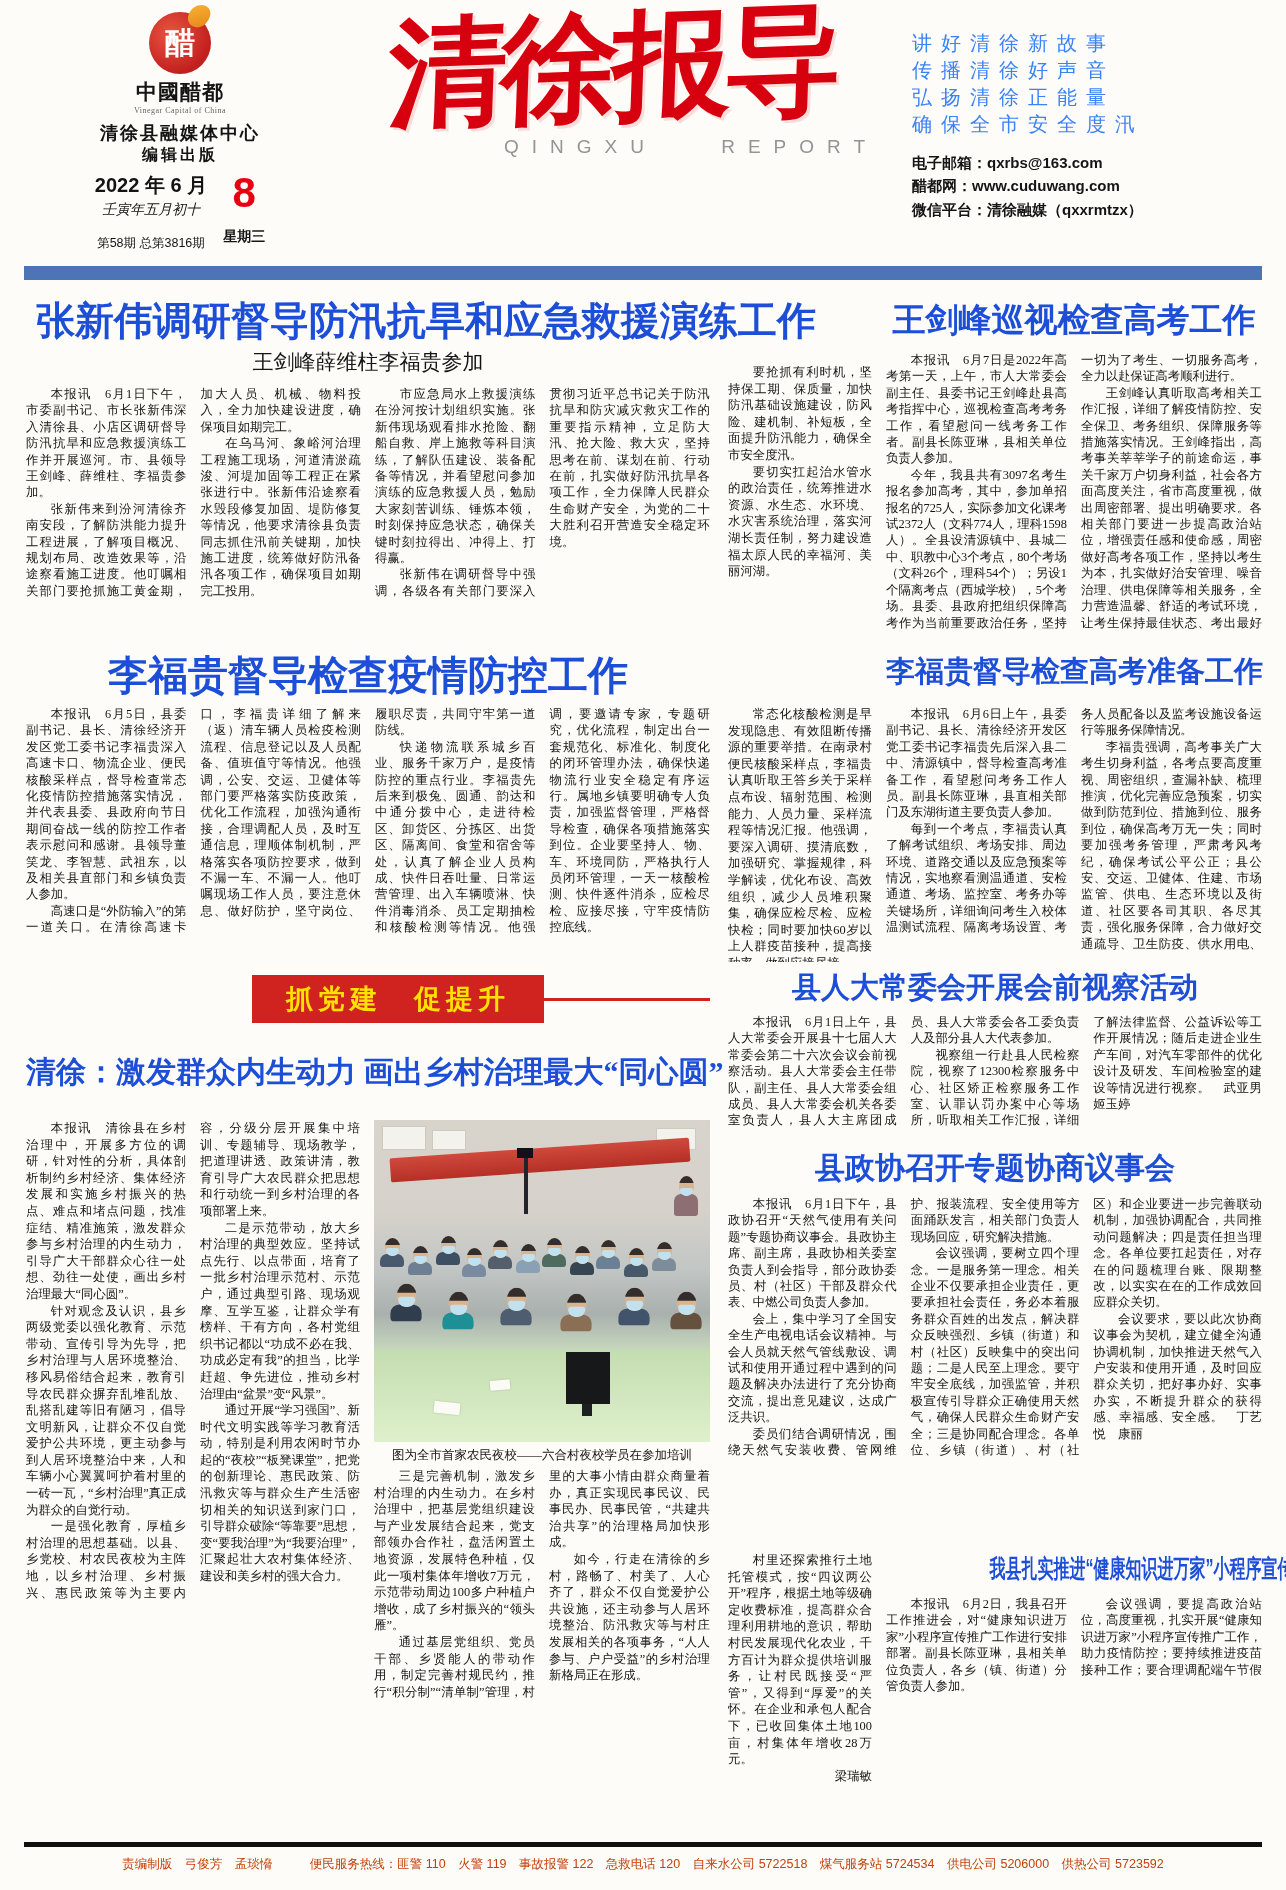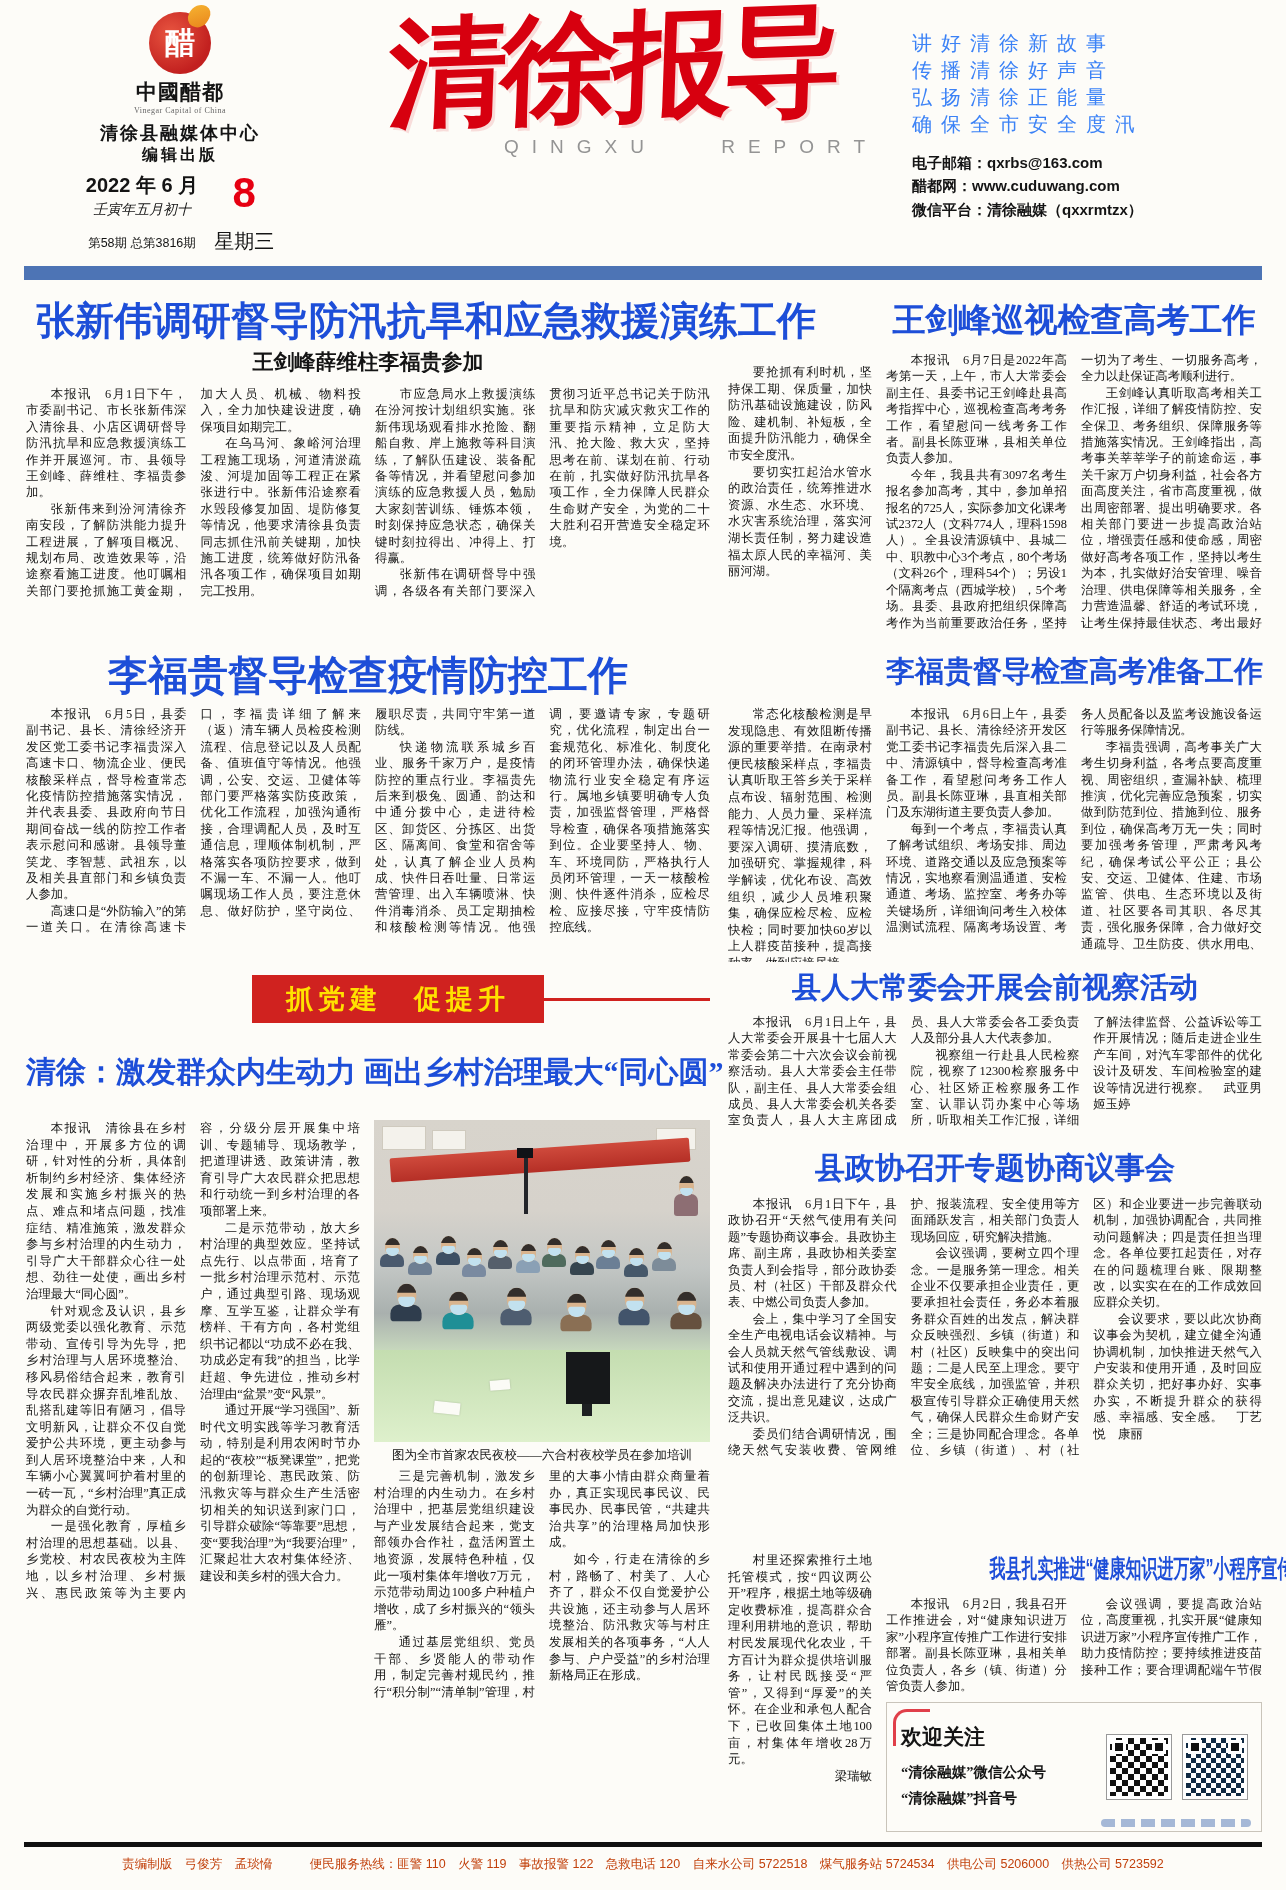--- a/index.html
+++ b/index.html
@@ -19,40 +19,40 @@
           background:linear-gradient(135deg,#f7b733,#e8821a); }
   .brand { font-size:21px; font-weight:900; margin-top:4px; letter-spacing:1px; }
   .brand-en { font-size:8px; color:#666; letter-spacing:.5px; }
   .pub1 { font-family:"Liberation Sans",sans-serif; font-size:18px; font-weight:800; letter-spacing:2px; margin-top:6px; }
   .pub2 { font-family:"Liberation Sans",sans-serif; font-size:16px; font-weight:800; letter-spacing:3px; }
   .m-left-row { display:flex; justify-content:center; align-items:flex-start; gap:16px; margin-top:6px; }
   .m-date { font-family:"Liberation Sans",sans-serif; font-size:20px; font-weight:800; }
   .m-lunar { font-size:14px; font-style:italic; margin-top:2px; }
   .m-issue { font-family:"Liberation Sans",sans-serif; font-size:12.5px; margin-top:16px; white-space:nowrap; }
   .m-pagenum { color:#e60012; font-family:"Liberation Sans",sans-serif; font-size:42px; font-weight:900; line-height:1; }
-  .m-weekday { font-family:"Liberation Sans",sans-serif; font-size:20px; font-weight:400; margin-top:14px; }
+  .m-weekday { font-family:"Liberation Sans",sans-serif; font-size:14px; font-weight:700; margin-top:14px; }
 
   .m-center { position:absolute; left:348px; top:2px; width:530px; text-align:center; }
   .paper-title { font-size:118px; line-height:1.12; font-weight:900; color:#d7000f;
                  letter-spacing:-6px; white-space:nowrap; transform:rotate(-2deg) skewX(-4deg);
                  text-shadow:3px 3px 0 rgba(215,0,15,.12); }
   .paper-title-en { font-family:"Liberation Sans",sans-serif; font-size:19px; color:#949494;
                  letter-spacing:13px; word-spacing:46px; margin-top:2px;text-align:right; }
 
   .m-right { position:absolute; right:26px; top:30px; width:348px; }
   .slogans { color:#3b82f6; font-size:20px; font-weight:400; letter-spacing:9px; line-height:1.35; white-space:nowrap; }
   .contacts { margin-top:13px; font-family:"Liberation Sans",sans-serif; font-size:15px; font-weight:700; line-height:1.55; }
 
   .bluebar { position:absolute; left:24px; top:266px; width:1238px; height:14px; background:#4d74b5; }
 
   
   .hl { position:absolute; font-family:"Liberation Sans",sans-serif; font-weight:900;
         text-align:center; white-space:nowrap; color:#1d4ed8; }
   .hl-serif { font-family:"Liberation Serif",serif; }
-  .subhead { position:absolute; text-align:center; font-weight:700; font-size:21px; width:684px; }
+  .subhead { position:absolute; text-align:center; font-weight:400; font-size:21px; width:684px; }
   .cols { position:absolute; font-size:12.4px; line-height:16.4px; text-align:justify;
           overflow:hidden; column-gap:14px; }
   .cols p { text-indent:2em; margin:0; }
   .cols p.byl, .strip p.byl { text-align:right; text-indent:0; }
   .col4 { column-count:4; }
   .col3 { column-count:3; }
   .col2 { column-count:2; }
   .strip { position:absolute; width:144px; font-size:12.4px; line-height:16.6px;
            text-align:justify; overflow:hidden; }
   .strip p { text-indent:2em; margin:0; }
@@ -333,27 +333,17 @@
       <p>村里还探索推行土地托管模式，按“四议两公开”程序，根据土地等级确定收费标准，提高群众合理利用耕地的意识，帮助村民发展现代化农业，千方百计为群众提供培训服务，让村民既接受“严管”，又得到“厚爱”的关怀。在企业和承包人配合下，已收回集体土地100亩，村集体年增收28万元。</p>
       <p class="byl">梁瑞敏</p>
     </div>
 
   <div class="hl" style="left:886px; top:1552px; width:376px; font-size:25px;"><span class="condensed">我县扎实推进“健康知识进万家”小程序宣传推广工作</span></div>
   <div class="cols col2" style="left:886px; top:1596px; width:376px; height:100px;">
       <p>本报讯　6月2日，我县召开工作推进会，对“健康知识进万家”小程序宣传推广工作进行安排部署。副县长陈亚琳，县相关单位负责人，各乡（镇、街道）分管负责人参加。</p>
       <p>会议强调，要提高政治站位，高度重视，扎实开展“健康知识进万家”小程序宣传推广工作，助力疫情防控；要持续推进疫苗接种工作；要合理调配端午节假期核酸采样人员，保证各采样点正常运行。</p>
     </div>
 
-  <div class="qrbox">
-    <div class="qr-text">
-      <div class="qr-title">欢迎关注</div>
-      <div class="qr-label">“清徐融媒”微信公众号</div>
-      <div class="qr-label">“清徐融媒”抖音号</div>
-    </div>
-    <div class="qr"></div>
-    <div class="qr dy"></div>
-    <div class="qr-wave"></div>
-  </div>
 
   <div class="footline"></div>
   <div class="footer">责编制版　弓俊芳　孟琰愶　　　便民服务热线：匪警 110　火警 119　事故报警 122　急救电话 120　自来水公司 5722518　煤气服务站 5724534　供电公司 5206000　供热公司 5723592</div>
 
 </div>
 
 </body></html>

